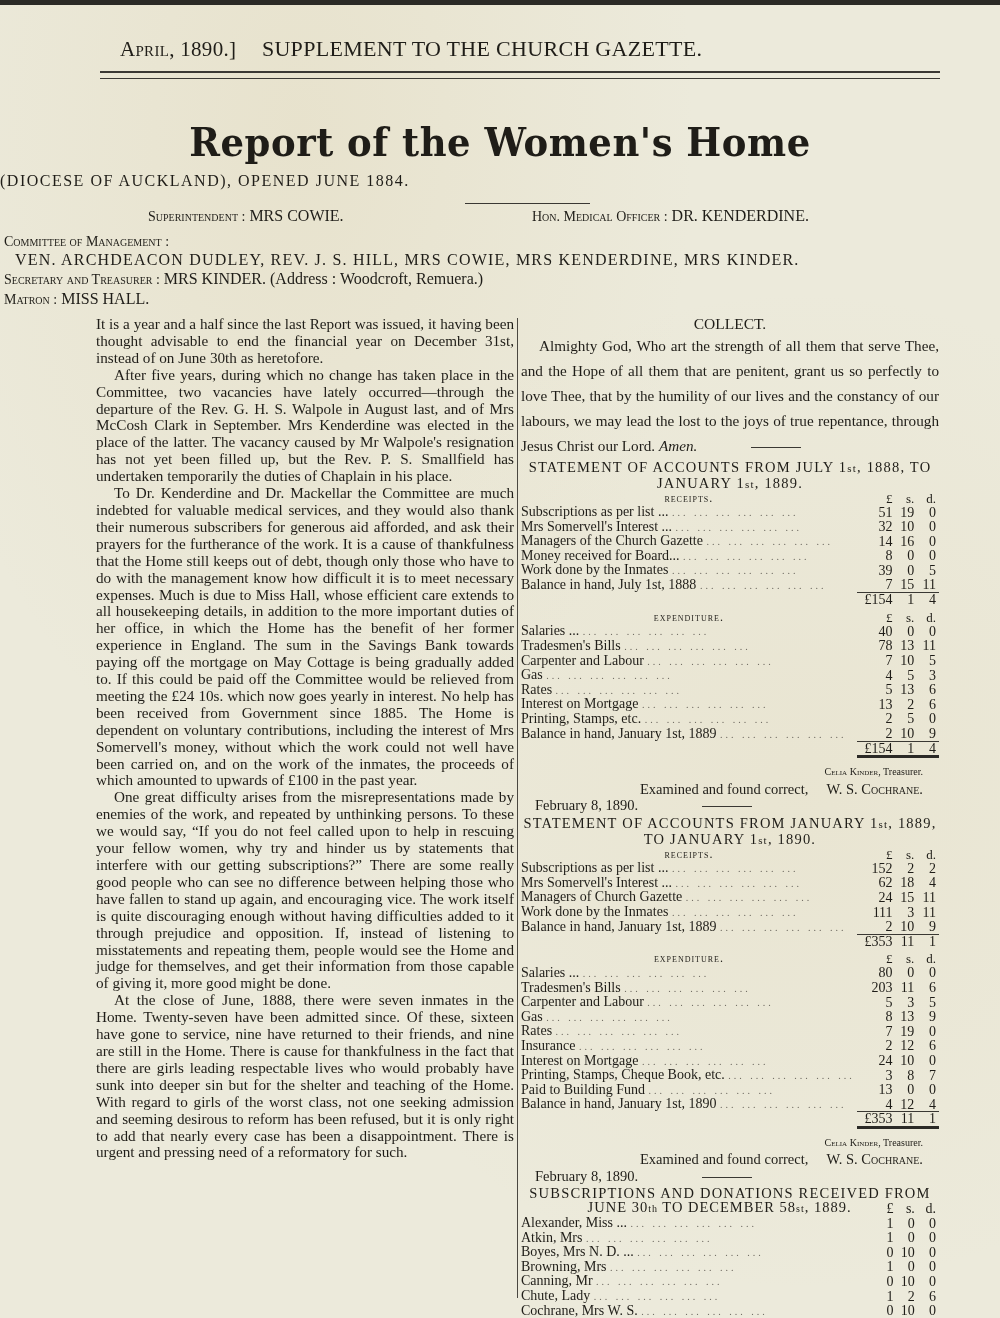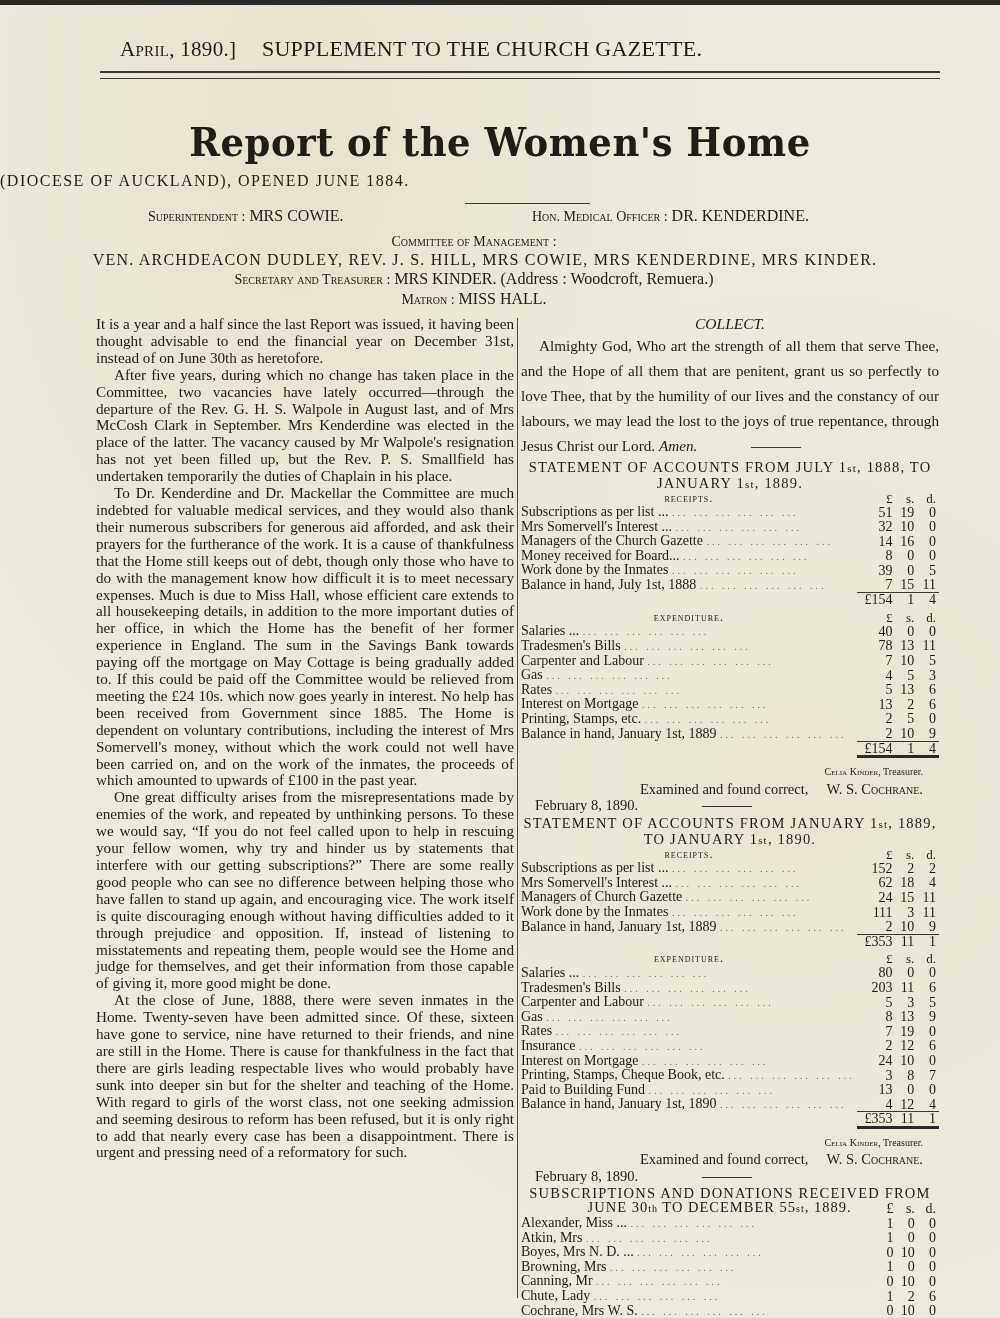--- a/index.html
+++ b/index.html
@@ -35,38 +35,38 @@
   }
   .subtitle {
     position: absolute; left: 0; width: 1000px; top: 172px; 
     font-size: 16px; letter-spacing: 1.5px;
   }
   .short-rule { position:absolute; left:465px; top:203px; width:125px; border-top:1px solid #3a3833; }
   .officers { position:absolute; top:207px; font-size:16px; }
   .officers .lbl { font-variant: small-caps; font-size: 14px; }
   .sup { left: 148px; }
   .med { left: 532px; }
-  .center-line { position:absolute; left:12px; width:924px; text-align:center; font-size:16px; }
+  .center-line { position:absolute; left:4px; width:924px; text-align:left; font-size:16px; }
   .center-line .lbl { font-variant: small-caps; font-size: 14px; }
   .committee-names { letter-spacing: 1.2px; margin-left: 11px; }
 
   .col-left {
     position: absolute; left: 96px; top: 316px; width: 418px;
     font-size: 15.2px; line-height: 16.9px; text-align: justify;
   }
   .col-left p { margin: 0; text-indent: 18px; }
   .col-left p.first { text-indent: 0; }
   .col-left p.first::first-letter { font-variant: small-caps; }
   .divider { position:absolute; left:517px; top:318px; width:1px; height:980px; background:#4a4740; }
 
   .col-right {
     position: absolute; left: 521px; top: 316px; width: 418px;
     font-size: 14.4px; line-height: 16.5px;
   }
-  .collect-title { text-align:center; font-size:15.5px;font-style:italic; }
+  .collect-title { text-align:center; font-size:15.5px; }
   .collect-body { text-align: justify; font-size: 15.2px; line-height: 25px; text-indent: 18px; }
   .amen { font-style: italic; }
   .inline-rule { display:inline-block; width:50px; border-top:1px solid #3a3833; vertical-align:middle; margin-left:50px; }
   .stmt-title {
     text-align:center; font-size:14.5px; letter-spacing:1.2px; line-height:15px; margin-top:2px;
   }
   .stmt-title .sc { font-size: 11px; }
   .tbl { width: 418px; border-collapse: collapse; font-size: 14px; line-height: 13.6px; }
   .tbl td { padding: 0; white-space: nowrap; }
   .tbl .desc { width: 336px; overflow: hidden; }
@@ -407,21 +407,21 @@
       <span class="inline-rule" style="margin-left:60px"></span>
     </div>
 
     <div class="stmt-title">
       <span>SUBSCRIPTIONS AND DONATIONS RECEIVED FROM</span>
     </div>
     <table class="tbl">
       <tbody>
           <tr>
         <td class="desc" style="text-align:right;padding-right:8px;letter-spacing:1px;font-size:14.5px">
-          <span>JUNE 30</span><span class="sc" style="font-size:10px">th</span><span> TO DECEMBER 55</span><span style="font-size:10px">st</span><span>, 1889.</span>
+          <span>JUNE 30</span><span class="sc" style="font-size:10px">th</span><span> TO DECEMBER 58</span><span style="font-size:10px">st</span><span>, 1889.</span>
         </td>
         <td class="L">£</td>
         <td class="S">s.</td>
         <td class="D">d.</td>
       </tr>
       <tr>
             <td class="desc"><span>Alexander, Miss ...</span> <span class="dots">...     ...     ...     ...     ...     ...</span></td>
             <td class="L">1</td>
             <td class="S">0</td>
             <td class="D">0</td>

